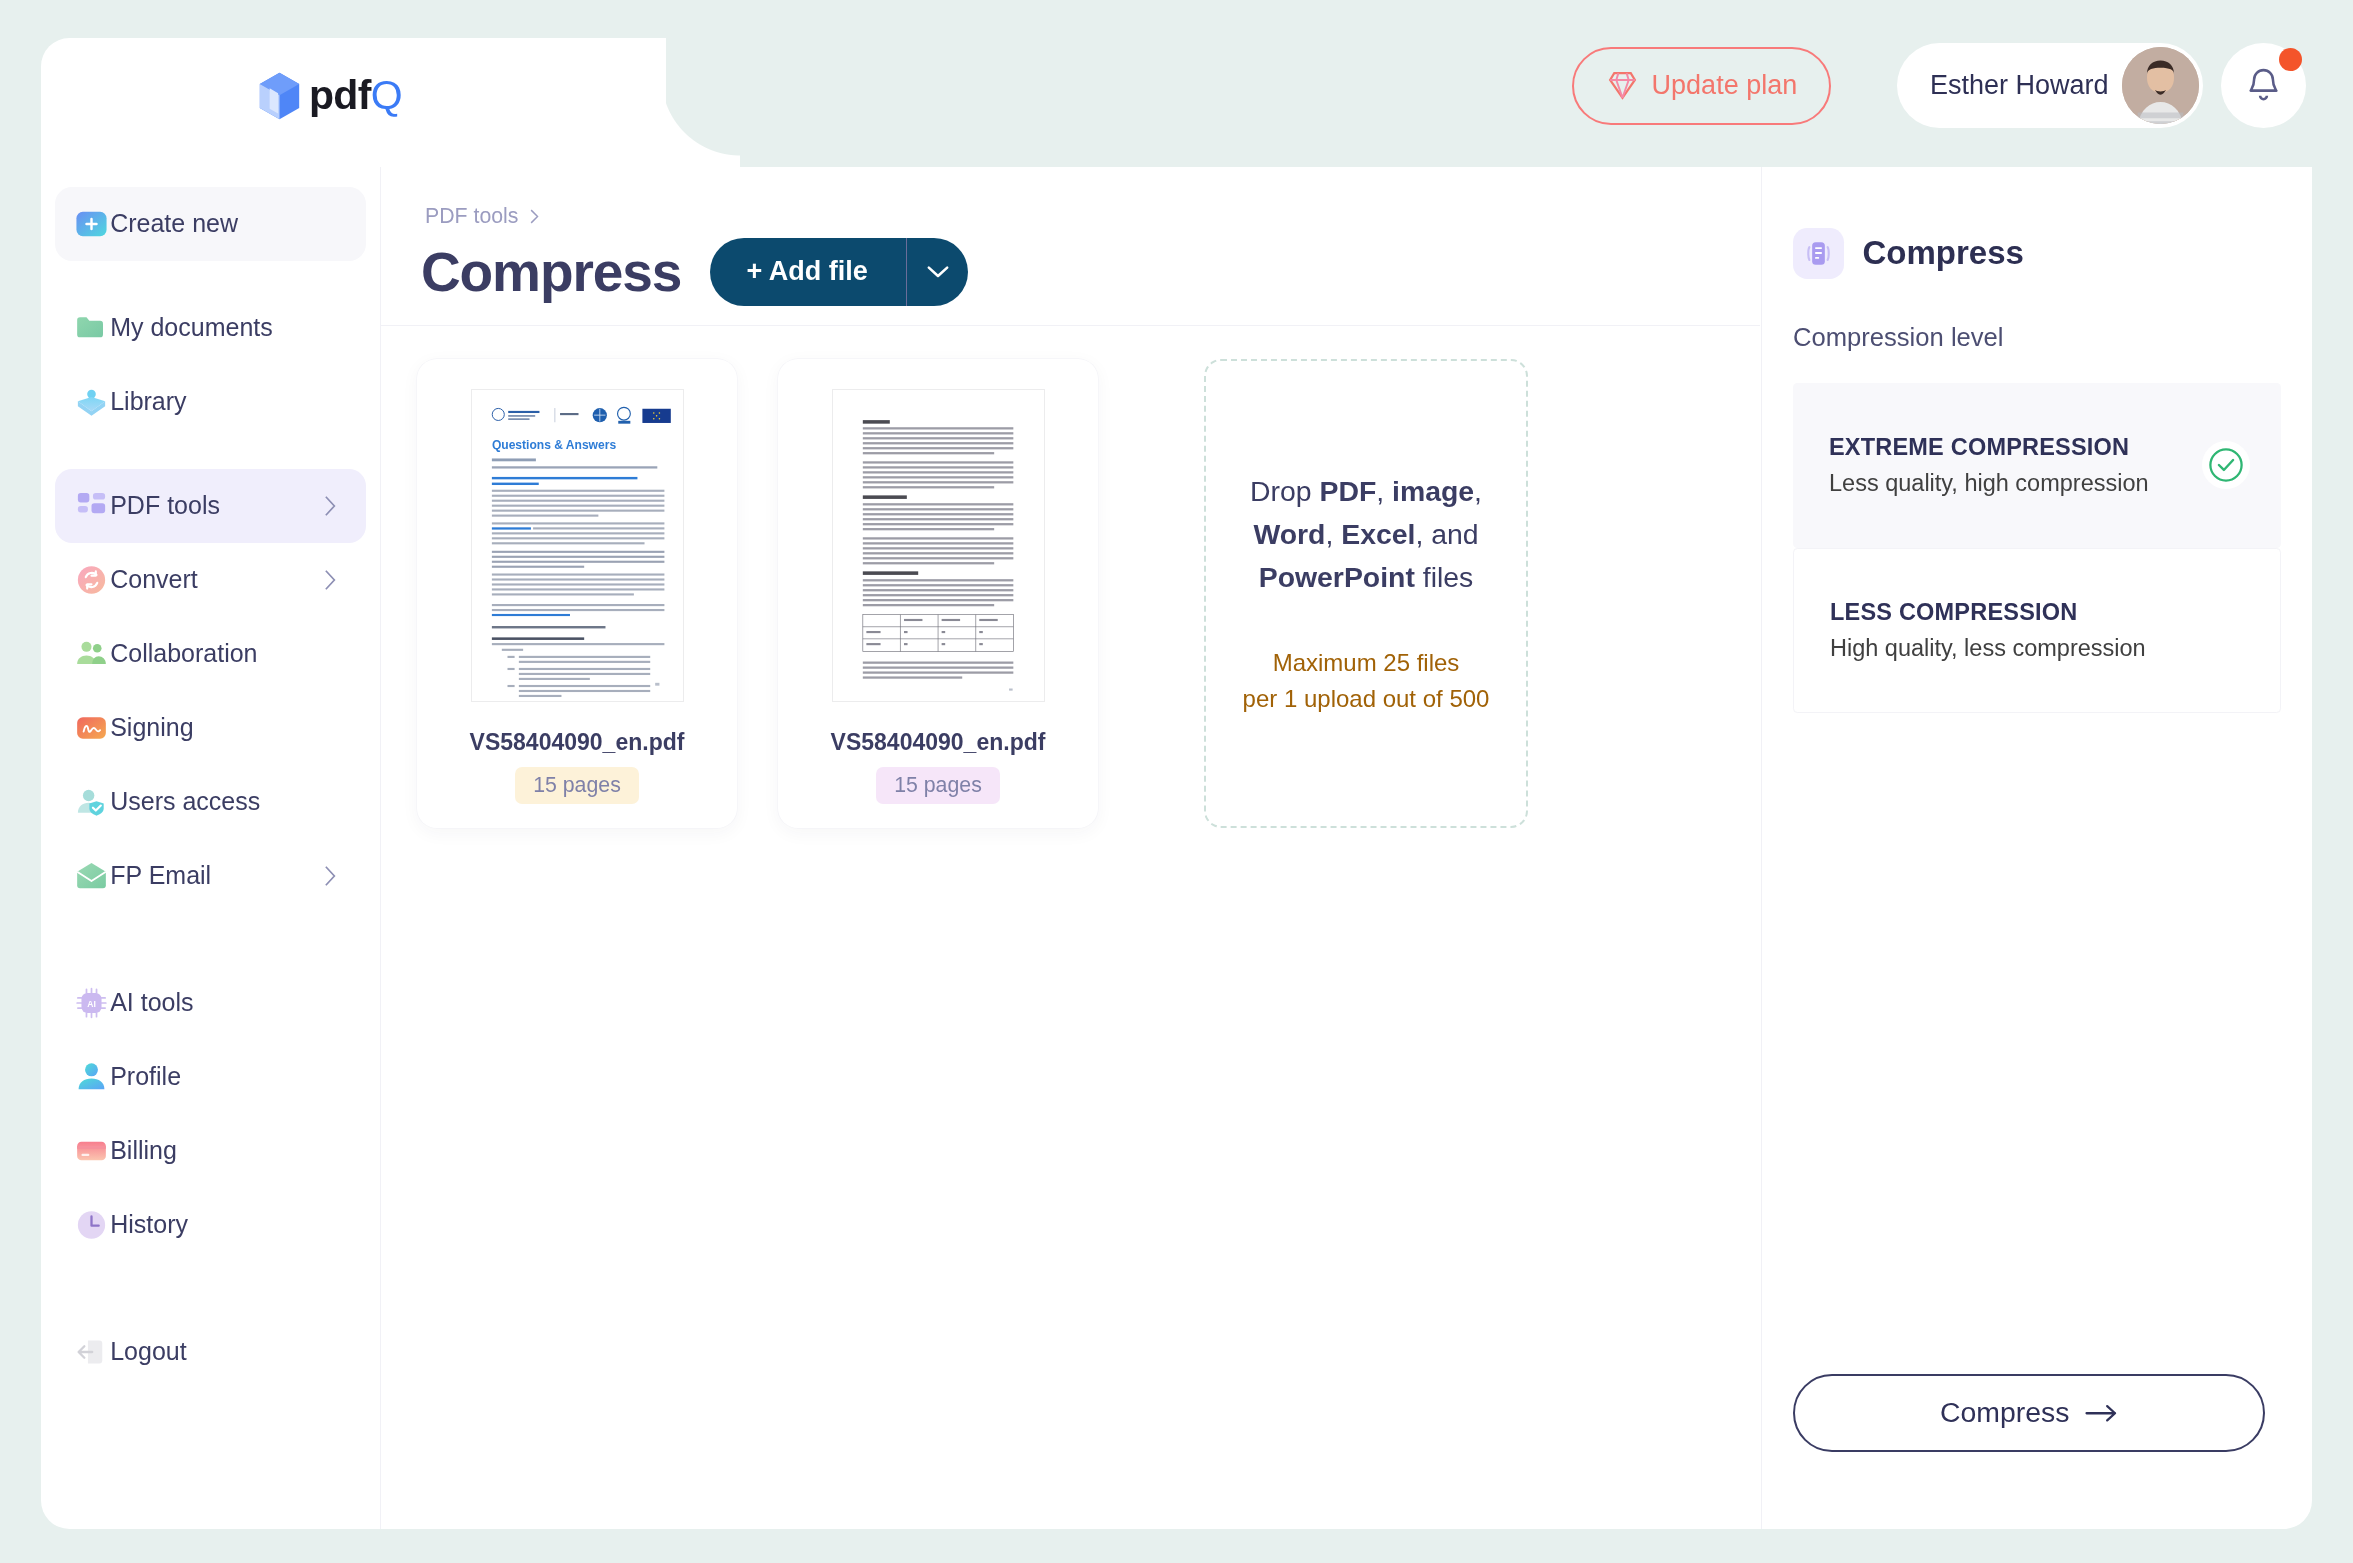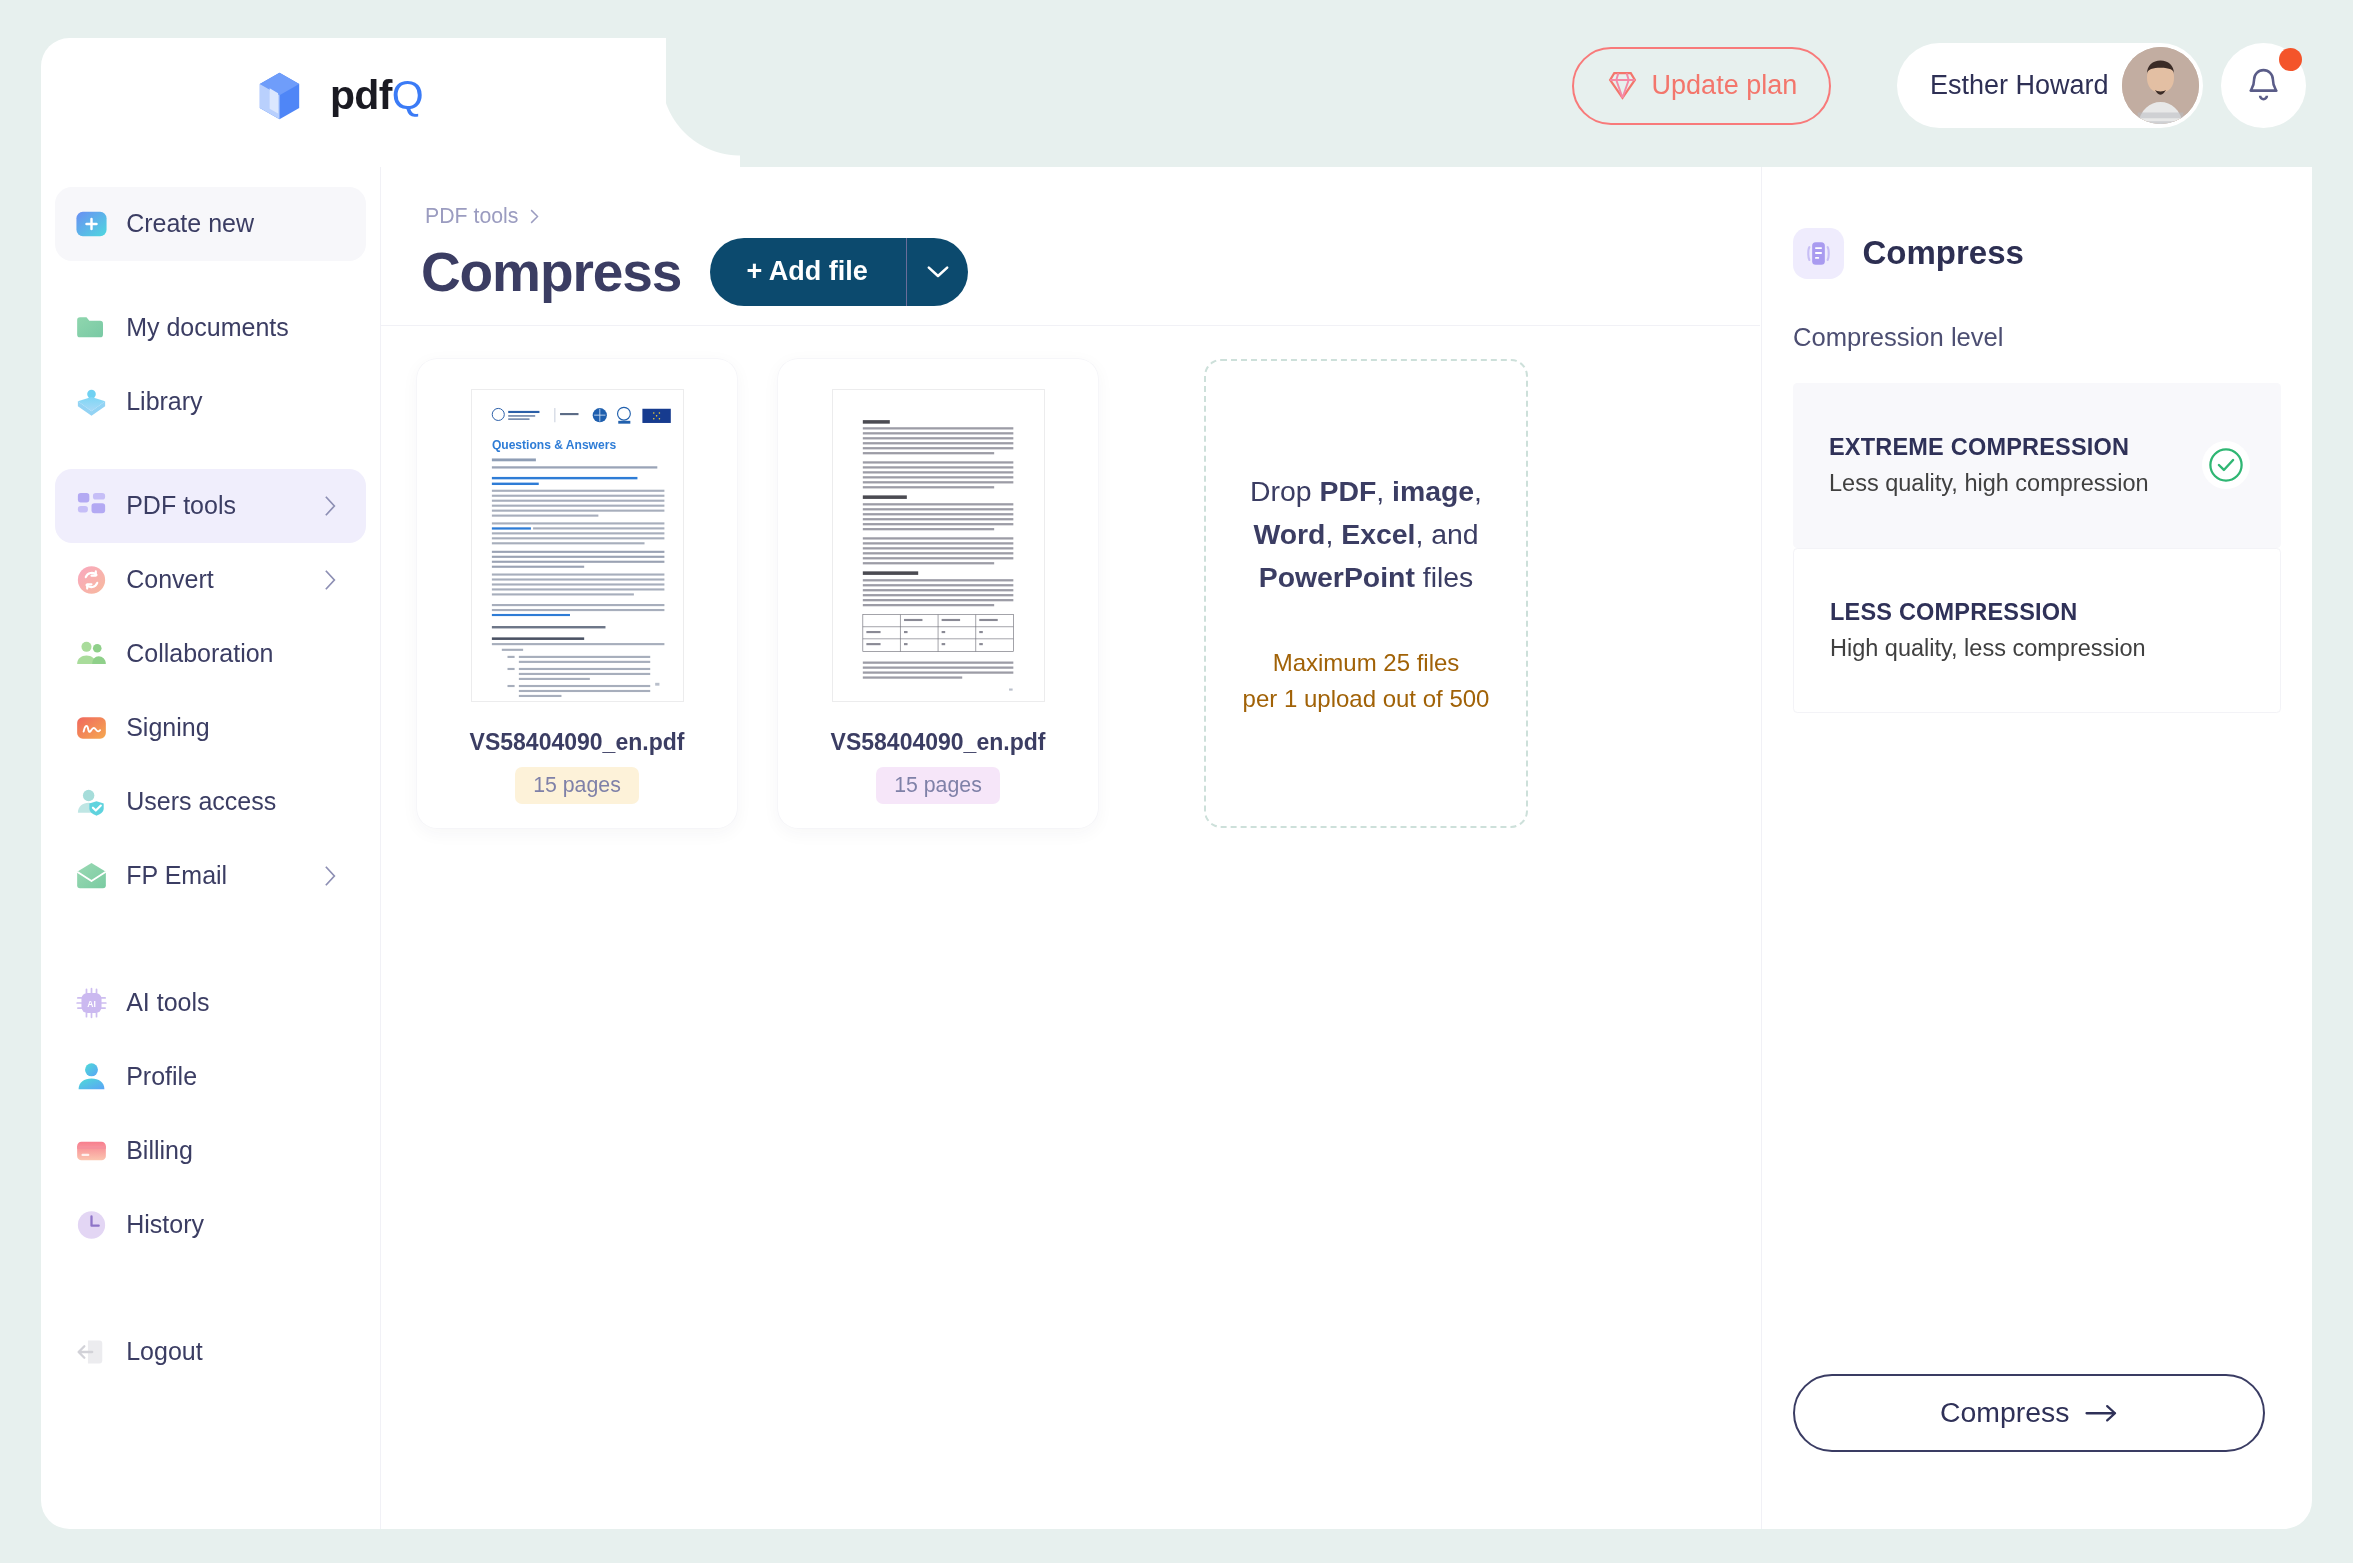--- a/index.html
+++ b/index.html
@@ -30,21 +30,21 @@
   .logo-tab::after{
     content:"";
     position:absolute; right:-74px; bottom:0;
     width:78px; height:92px;
     background:#ffffff;
     -webkit-mask-image: radial-gradient(circle 78px at 78px 0, transparent 0 78px, #000 79px);
     mask-image: radial-gradient(circle 78px at 78px 0, transparent 0 78px, #000 79px);
   }
   .logo-wrap {
     position: absolute; left: 216px; top: 58px;
-    display: flex; align-items: center; gap: 28px;
+    display: flex; align-items: center; gap: 7px;
   }
   .logo-mark { width: 45px; height: 50px; flex: none; }
   .logo-text {
     font-size: 41px; font-weight: 700; letter-spacing: -0.7px;
     color: #1a1a22;
   }
   .logo-text .q { color: #3b7bf6; font-weight: 400; }
 
   .update-plan {
     position: absolute; left: 1531px; top: 34px;
@@ -116,21 +116,20 @@
   .nav-item.active-purple { background: #f0eefc; }
   .nav-icon {
     position: absolute; left: 16px; top: 50%;
     transform: translateY(-50%);
     width: 37px; height: 37px;
     display: flex; align-items: center; justify-content: flex-end;
   }
   .nav-label {
     font-size: 25px; color: #3b3d63; font-weight: 400;
     white-space: nowrap;
-    margin-left: 16px;
   }
   .nav-chevron {
     position: absolute; right: 28.4px; top: 50%;
     transform: translateY(-50%);
     width: 14.2px; height: 23px;
   }
   .nav-gap-md { height: 30px; }
   .nav-gap-lg { height: 53px; }
 
   

